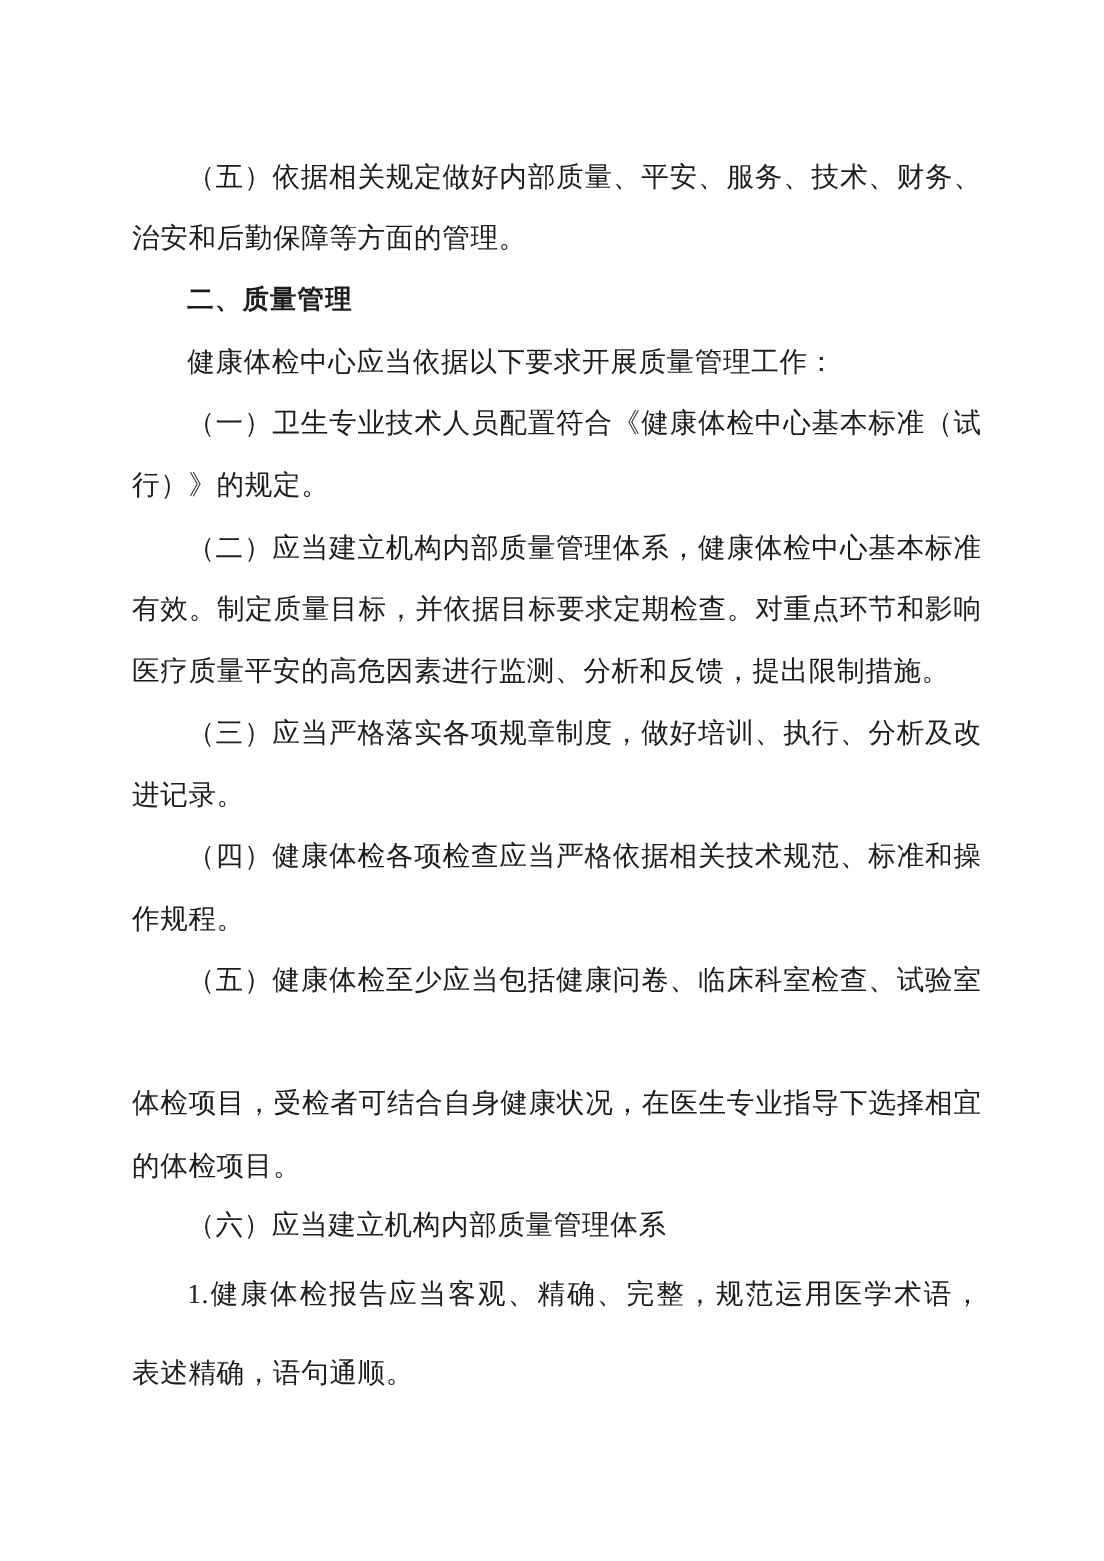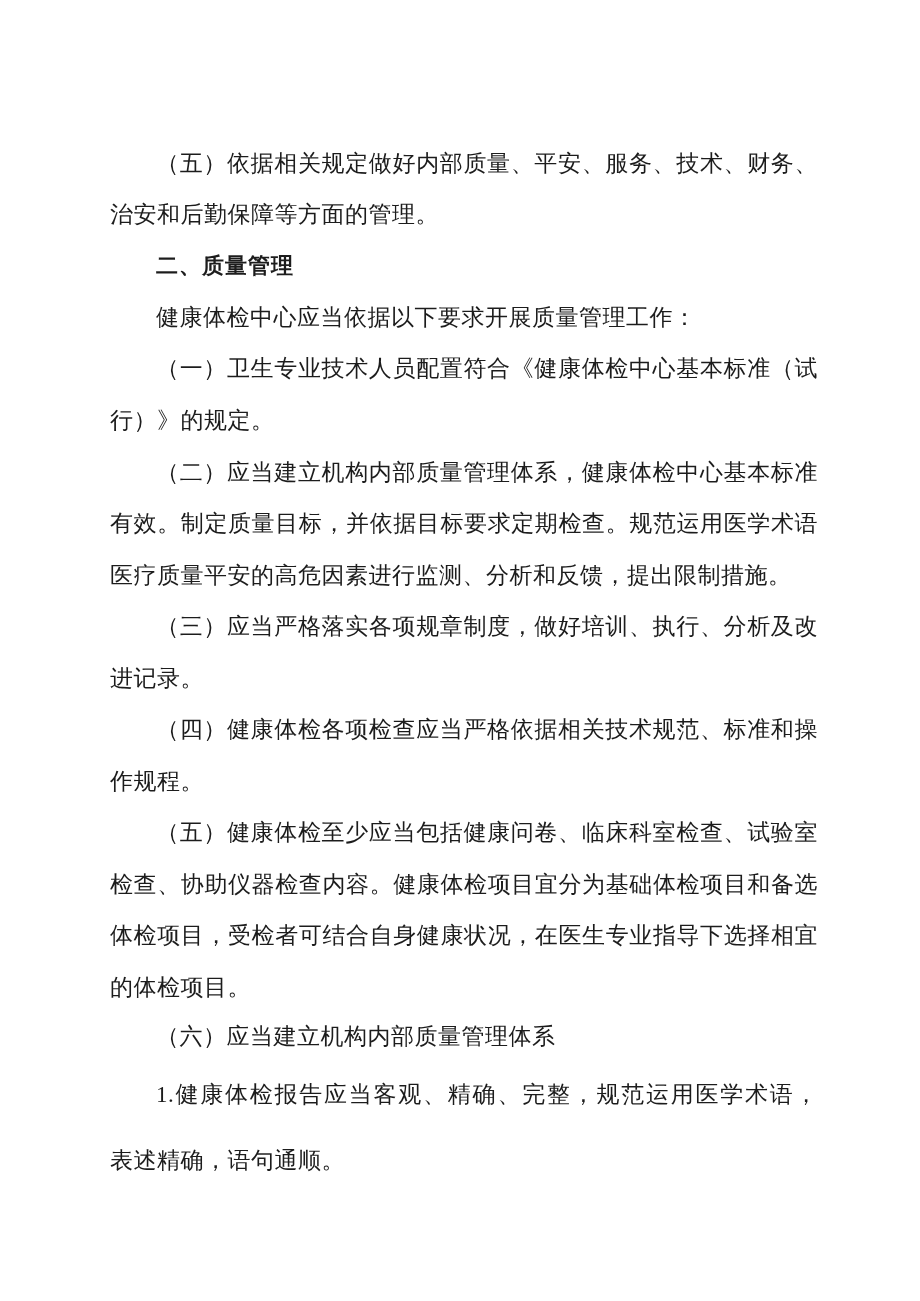--- a/index.html
+++ b/index.html
@@ -1,21 +1,21 @@
 <!DOCTYPE html>
 <html><head>
 <meta charset="utf-8">
 <style>
   * { margin: 0; padding: 0; box-sizing: border-box; }
   html, body { background: #ffffff; }
   .page {
     position: relative;
     width: 920px;
     height: 1269px;
-    margin: 16px auto;
+    margin: 0 auto;
     background: #ffffff;
     overflow: hidden;
     font-family: "Liberation Serif", "DejaVu Serif", serif;
     color: #1c1c1c;
   }
   .line {
     position: absolute;
     left: 110px;
     width: 708px;
     height: 34px;
@@ -47,27 +47,26 @@
 
 <div class="page">
 
   <div class="line indent justify" style="top:131px">（五）依据相关规定做好内部质量、平安、服务、技术、财务、</div>
   <div class="line" style="top:182px">治安和后勤保障等方面的管理。</div>
   <div class="line indent heading" style="top:232px">二、质量管理</div>
   <div class="line indent" style="top:285px">健康体检中心应当依据以下要求开展质量管理工作：</div>
   <div class="line indent justify" style="top:336px">（一）卫生专业技术人员配置符合《健康体检中心基本标准（试</div>
   <div class="line" style="top:388px">行）》的规定。</div>
   <div class="line indent justify" style="top:440px">（二）应当建立机构内部质量管理体系，健康体检中心基本标准</div>
-  <div class="line justify" style="top:491px">有效。制定质量目标，并依据目标要求定期检查。规范运用医学术语</div>
+  <div class="line justify" style="top:491px">有效。制定质量目标，并依据目标要求定期检查。对重点环节和影响</div>
   <div class="line" style="top:543px">医疗质量平安的高危因素进行监测、分析和反馈，提出限制措施。</div>
   <div class="line indent justify" style="top:594px">（三）应当严格落实各项规章制度，做好培训、执行、分析及改</div>
   <div class="line" style="top:646px">进记录。</div>
   <div class="line indent justify" style="top:697px">（四）健康体检各项检查应当严格依据相关技术规范、标准和操</div>
   <div class="line" style="top:749px">作规程。</div>
   <div class="line indent justify" style="top:800px">（五）健康体检至少应当包括健康问卷、临床科室检查、试验室</div>
-  <div class="line justify" style="top:852px">检查、协助仪器检查内容。健康体检项目宜分为基础体检项目和备选</div>
   <div class="line justify" style="top:903px">体检项目，受检者可结合自身健康状况，在医生专业指导下选择相宜</div>
   <div class="line" style="top:955px">的体检项目。</div>
   <div class="line indent" style="top:1004px">（六）应当建立机构内部质量管理体系</div>
   <div class="line indent justify" style="top:1062px">1.健康体检报告应当客观、精确、完整，规范运用医学术语，</div>
   <div class="line" style="top:1128px">表述精确，语句通顺。</div>
 
 </div>
 
 </body></html>

